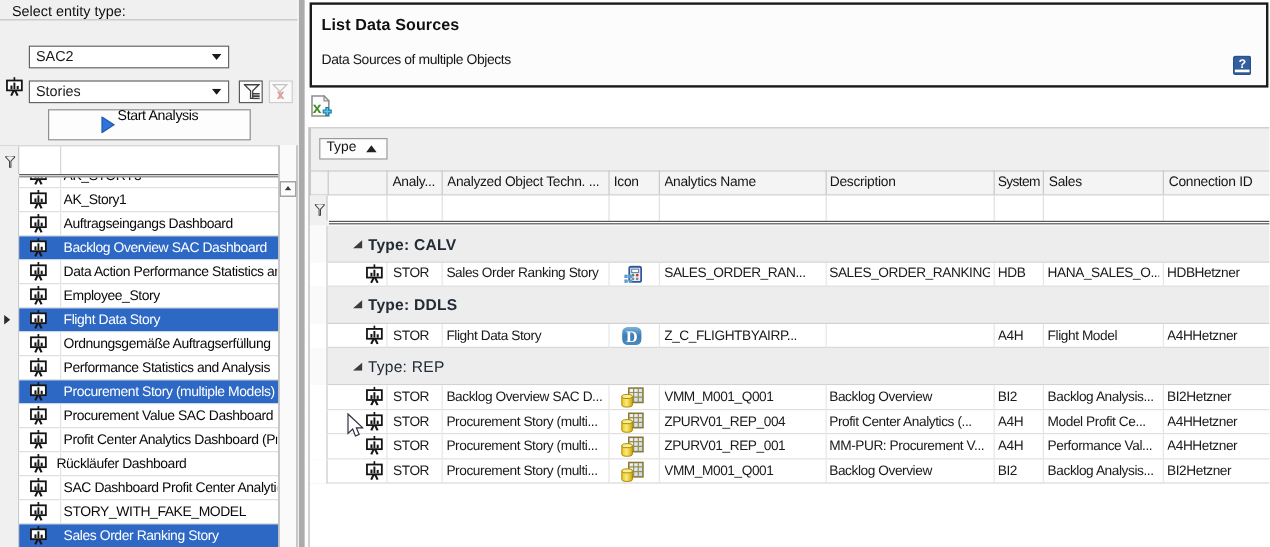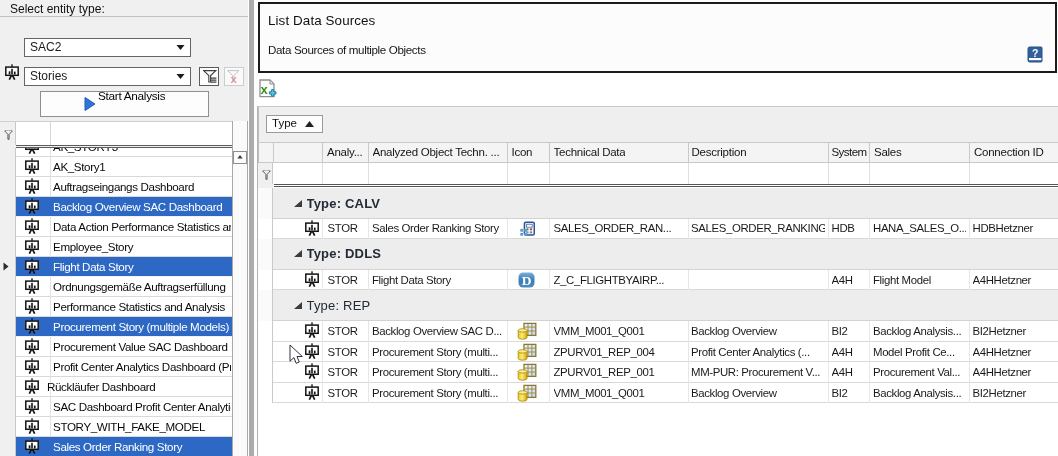--- a/index.html
+++ b/index.html
@@ -250,21 +250,21 @@
   </svg>
 <div class="abs" style="left:231.5px;top:121px;width:16px;height:335px;background:#fafafa;border-left:1px solid #a8a8a8;border-right:1px solid #a8a8a8"></div>
 <div class="abs" style="left:232.5px;top:150.5px;width:14.5px;height:13.5px;background:#fcfcfc;border:1px solid #8f8f8f"></div>
 <svg class="abs" style="left:235.7px;top:155.2px" width="8" height="3.6" viewBox="0 0 9 6">
     <path d="M0 6 L9 6 L4.5 0 Z" fill="#3a3a3a"></path>
   </svg>
 <div class="abs" style="left:248.5px;top:0;width:5px;height:456px;background:#ababab"></div>
 <div class="abs" style="left:253.5px;top:0;width:4px;height:456px;background:#fdfdfd"></div>
 <div class="abs" style="left:257.5px;top:0;width:800.5px;height:456px;background:#fff"></div>
 <div class="abs" style="left:258px;top:2px;width:799px;height:71px;background:#fcfcfc;border:2px solid #1b1b1b"></div>
-<div class="txt" style="left:268px;top:13px;font-size:13.4px;font-weight:normal;letter-spacing:0.1px;color:#101010">List Data Sources</div>
+<div class="txt" style="left:268px;top:13px;font-size:13.4px;font-weight:bold;letter-spacing:0.1px;color:#101010">List Data Sources</div>
 <div class="txt" style="left:268px;top:43px;font-size:11.6px;letter-spacing:-0.35px;color:#161616">Data Sources of multiple Objects</div>
 <svg class="abs" style="left:1027px;top:46px" width="16" height="17" viewBox="0 0 16 17">
 <path d="M2.6 1 L14 1 Q15 1 15 2 L15 15 Q15 16 14 16 L2.6 16 Q1 16 1 14.4 L1 2.6 Q1 1 2.6 1 Z" fill="#33609c" stroke="#27518a" stroke-width="1"></path>
 <rect x="2" y="12" width="12.3" height="2.2" fill="#fff"></rect>
 <text x="8.3" y="10.5" text-anchor="middle" font-family="Liberation Sans" font-size="10.5" font-weight="bold" fill="#fff">?</text>
 </svg>
 <svg class="abs" style="left:259px;top:79px" width="19" height="19" viewBox="0 0 19 19">
 <path d="M1 1 L11 1 L15 5 L15 17.6 L1 17.6 Z" fill="#fcfcfc" stroke="#8f8f8f" stroke-width="1.3"></path>
 <path d="M11 1 L11 5 L15 5 Z" fill="#ececec" stroke="#8f8f8f" stroke-width="1"></path>
 <text x="1.6" y="15" font-family="Liberation Sans" font-size="13px" font-weight="bold" fill="#3f8f1f">x</text>
@@ -282,21 +282,21 @@
 <div class="abs" style="left:367.5px;top:142px;width:1px;height:20.5px;background:#c9c9c9"></div>
 <div class="abs" style="left:507px;top:142px;width:1px;height:20.5px;background:#c9c9c9"></div>
 <div class="abs" style="left:549px;top:142px;width:1px;height:20.5px;background:#c9c9c9"></div>
 <div class="abs" style="left:687.5px;top:142px;width:1px;height:20.5px;background:#c9c9c9"></div>
 <div class="abs" style="left:827.5px;top:142px;width:1px;height:20.5px;background:#c9c9c9"></div>
 <div class="abs" style="left:869px;top:142px;width:1px;height:20.5px;background:#c9c9c9"></div>
 <div class="abs" style="left:968.5px;top:142px;width:1px;height:20.5px;background:#c9c9c9"></div>
 <div class="txt" style="left:327px;top:142px;height:20.5px;line-height:20.5px;font-size:11.5px;letter-spacing:-0.25px;color:#161616">Analy...</div>
 <div class="txt" style="left:372.5px;top:142px;height:20.5px;line-height:20.5px;font-size:11.5px;letter-spacing:-0.25px;color:#161616">Analyzed Object Techn. ...</div>
 <div class="txt" style="left:511.5px;top:142px;height:20.5px;line-height:20.5px;font-size:11.5px;letter-spacing:-0.25px;color:#161616">Icon</div>
-<div class="txt" style="left:553.5px;top:142px;height:20.5px;line-height:20.5px;font-size:11.5px;letter-spacing:-0.25px;color:#161616">Technical Data</div>
+<div class="txt" style="left:553.5px;top:142px;height:20.5px;line-height:20.5px;font-size:11.5px;letter-spacing:-0.25px;color:#161616">Analytics Name</div>
 <div class="txt" style="left:691.5px;top:142px;height:20.5px;line-height:20.5px;font-size:11.5px;letter-spacing:-0.25px;color:#161616">Description</div>
 <div class="txt" style="left:831.5px;top:142px;height:20.5px;line-height:20.5px;font-size:11.5px;letter-spacing:-0.55px;color:#161616">System</div>
 <div class="txt" style="left:874px;top:142px;height:20.5px;line-height:20.5px;font-size:11.5px;letter-spacing:-0.25px;color:#161616">Sales</div>
 <div class="txt" style="left:974px;top:142px;height:20.5px;line-height:20.5px;font-size:11.5px;letter-spacing:-0.25px;color:#161616">Connection ID</div>
 <div class="abs" style="left:257.5px;top:162.5px;width:800.5px;height:21px;background:#fff;border-left:1px solid #bdbdbd"></div>
 <div class="abs" style="left:258px;top:162.5px;width:14.5px;height:21px;background:#f0f0f0;border-right:1px solid #c9c9c9"></div>
 <div class="abs" style="left:322px;top:162.5px;width:1px;height:21px;background:#e0e0e0"></div>
 <div class="abs" style="left:367.5px;top:162.5px;width:1px;height:21px;background:#e0e0e0"></div>
 <div class="abs" style="left:507px;top:162.5px;width:1px;height:21px;background:#e0e0e0"></div>
 <div class="abs" style="left:549px;top:162.5px;width:1px;height:21px;background:#e0e0e0"></div>
@@ -501,21 +501,21 @@
 <rect x="4.7" y="7.3" width="1.7" height="3.1" fill="#151515"></rect>
 <rect x="7.2" y="4.8" width="1.6" height="5.6" fill="#151515"></rect>
 <rect x="9.9" y="7.6" width="1.7" height="2.8" fill="#151515"></rect>
 <path d="M7.5 11.3 L5.3 15.7 M8.5 11.3 L10.7 15.7" stroke="#151515" stroke-width="1.7" fill="none"></path>
 </svg>
 <div class="txt" style="left:327.5px;top:362px;width:44px;height:20.5px;line-height:20.5px;font-size:11.4px;letter-spacing:-0.35px">STOR</div>
 <div class="txt" style="left:372px;top:362px;width:133px;height:20.5px;line-height:20.5px;font-size:11.4px;letter-spacing:-0.35px">Procurement Story (multi...</div>
 <div class="txt" style="left:553.5px;top:362px;width:132px;height:20.5px;line-height:20.5px;font-size:11.4px;letter-spacing:-0.35px">ZPURV01_REP_001</div>
 <div class="txt" style="left:691px;top:362px;width:134px;height:20.5px;line-height:20.5px;font-size:11.4px;letter-spacing:-0.35px">MM-PUR: Procurement V...</div>
 <div class="txt" style="left:831.5px;top:362px;width:36px;height:20.5px;line-height:20.5px;font-size:11.4px;letter-spacing:-0.35px">A4H</div>
-<div class="txt" style="left:873px;top:362px;width:93px;height:20.5px;line-height:20.5px;font-size:11.4px;letter-spacing:-0.35px">Procurement Val...</div>
+<div class="txt" style="left:873px;top:362px;width:93px;height:20.5px;line-height:20.5px;font-size:11.4px;letter-spacing:-0.35px">Performance Val...</div>
 <div class="txt" style="left:972.5px;top:362px;width:84px;height:20.5px;line-height:20.5px;font-size:11.4px;letter-spacing:-0.35px">A4HHetzner</div>
 <svg class="abs" style="left:516.5px;top:363.25px" width="20" height="18" viewBox="0 0 20 18">
 <defs>
       <linearGradient id="qg" x1="0" y1="0" x2="1" y2="1">
 <stop offset="0" stop-color="#f2f8fd"></stop>
         <stop offset="1" stop-color="#bdd9f0"></stop>
       </linearGradient>
 <linearGradient id="cy" x1="0" y1="0" x2="1" y2="0">
 <stop offset="0" stop-color="#eec51e"></stop>
         <stop offset="0.45" stop-color="#f9ea7d"></stop>

